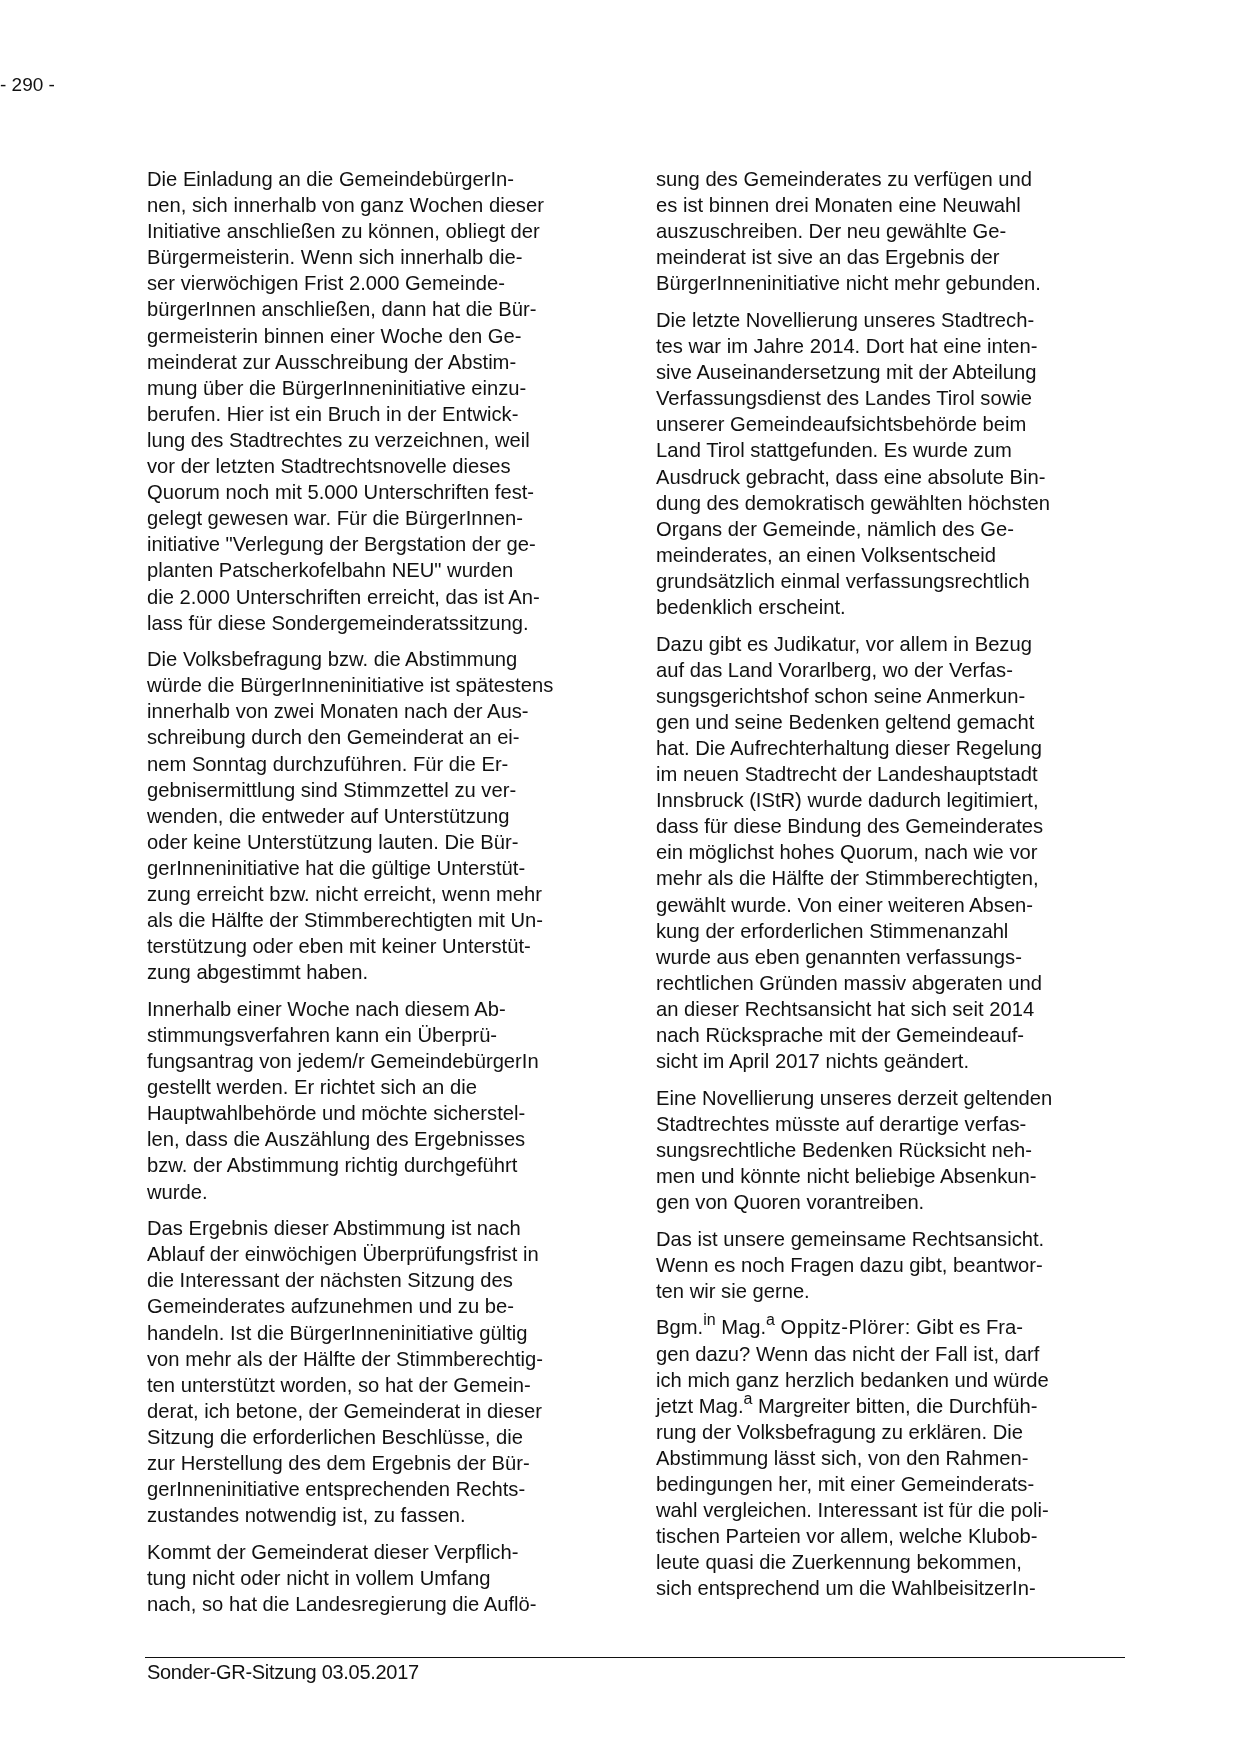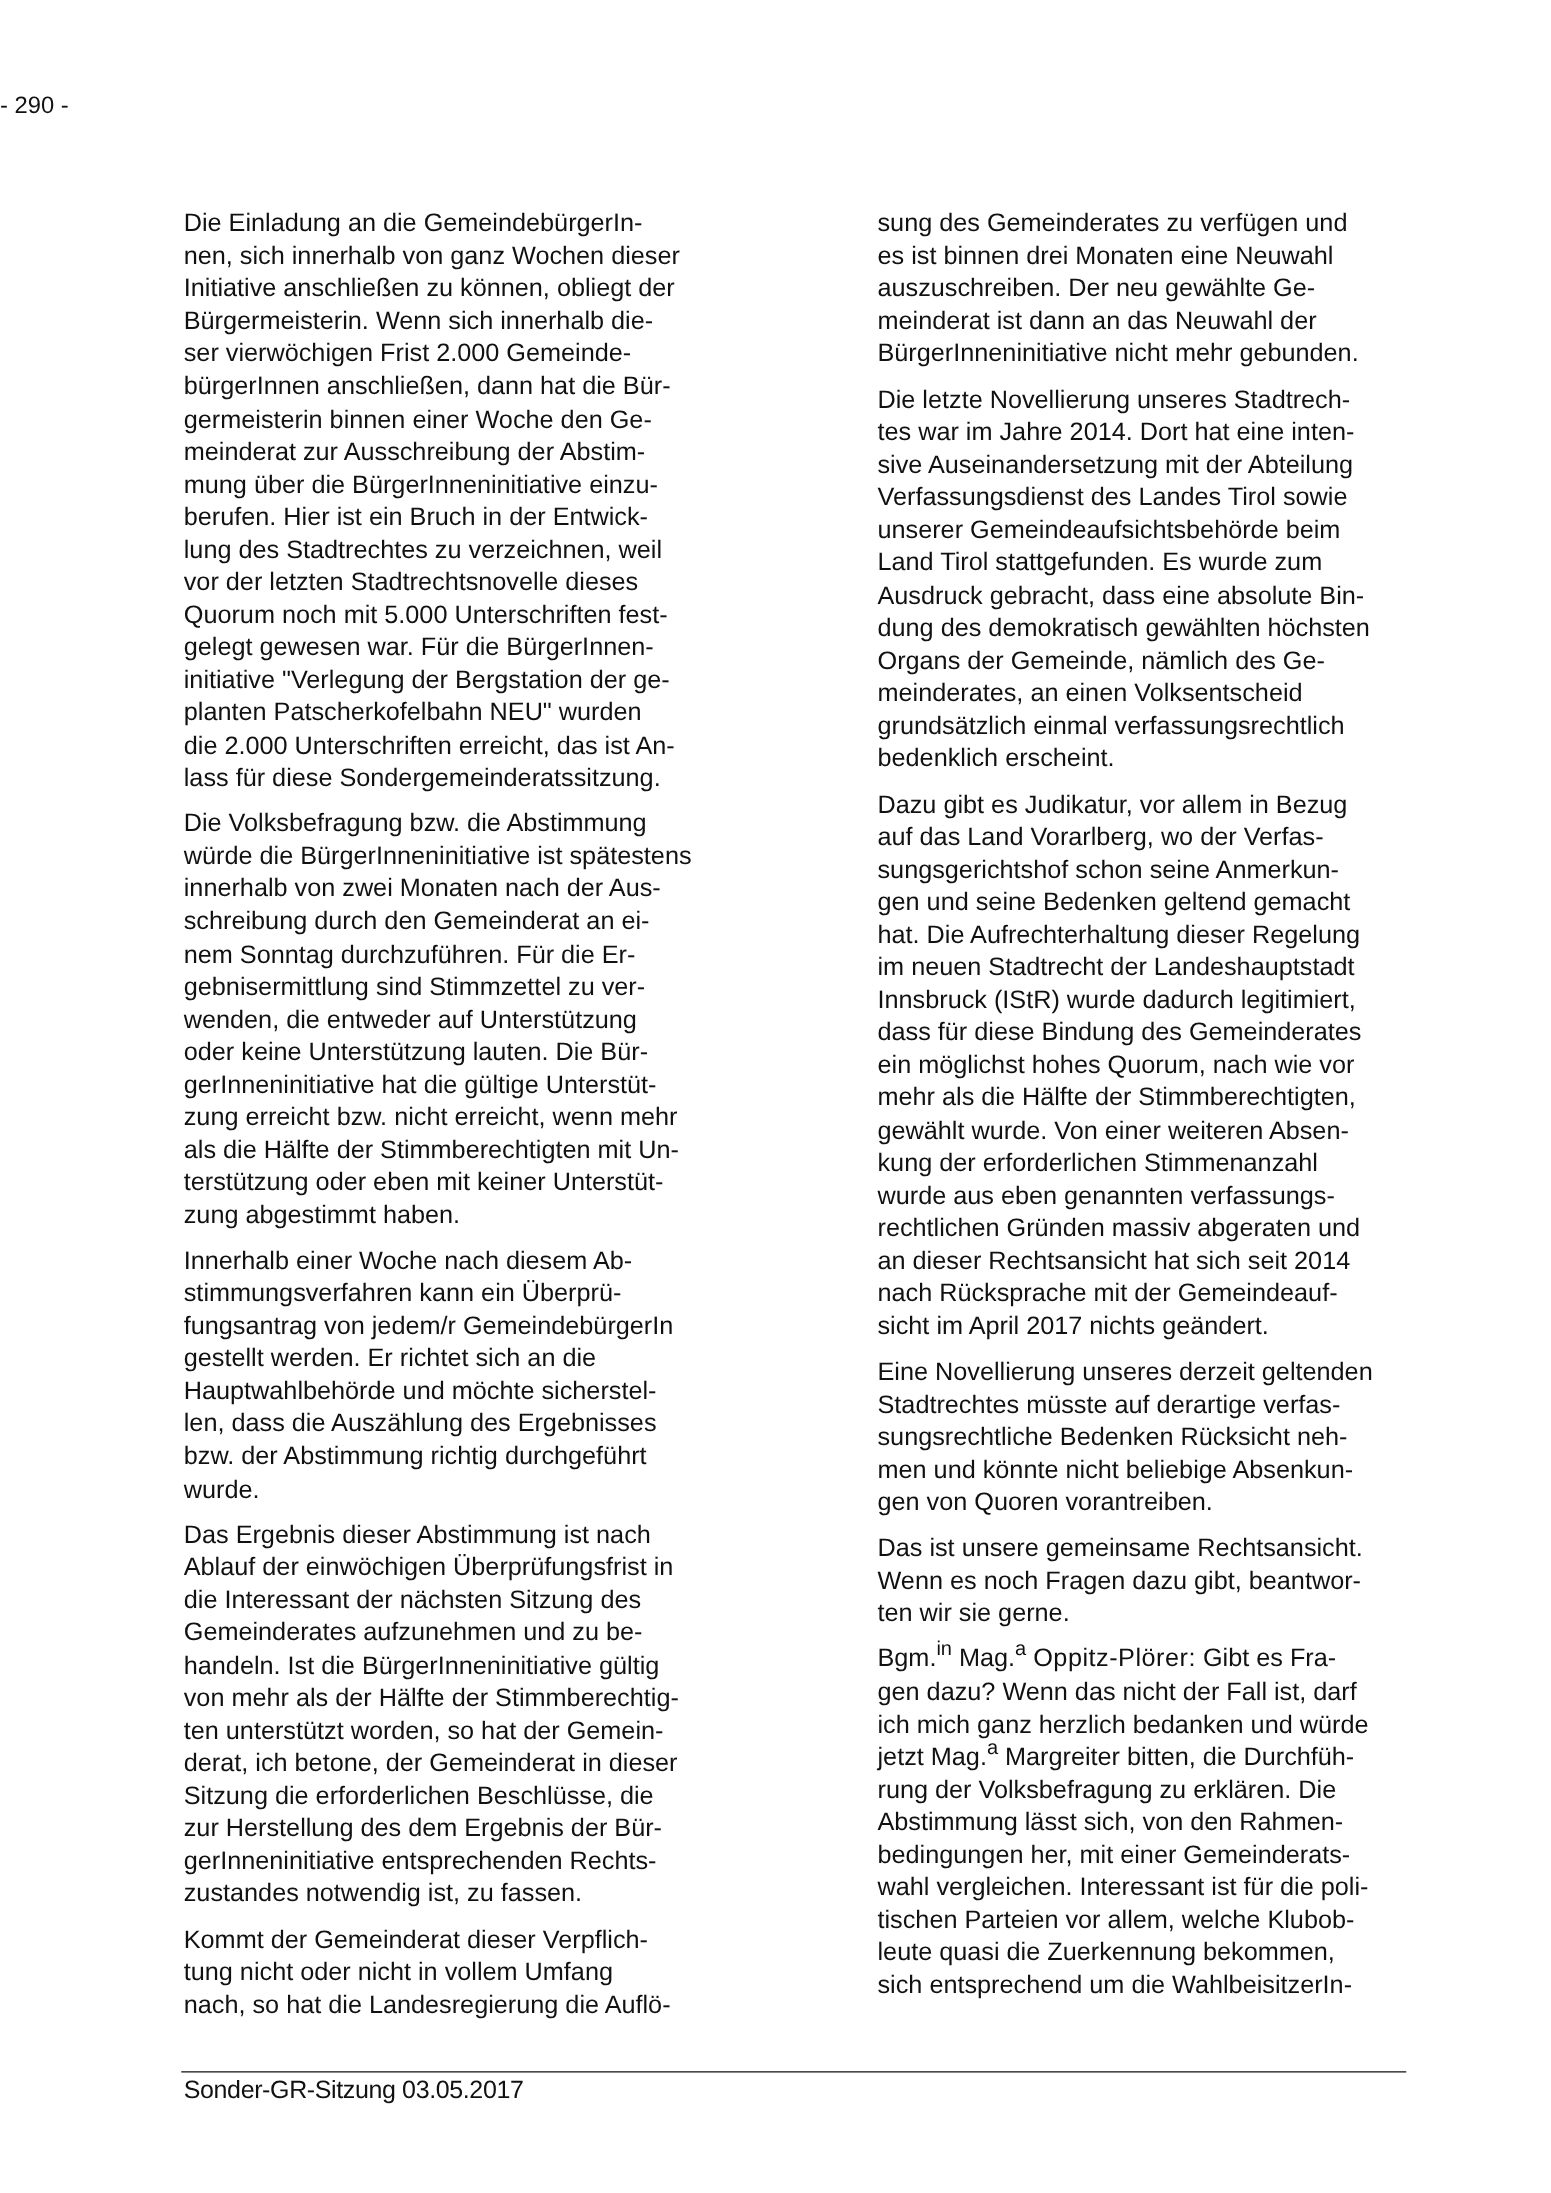--- a/index.html
+++ b/index.html
@@ -27,21 +27,21 @@
     .column {
       position: absolute;
       top: 146px;
       width: 470px;
       font-size: 20.2px;
       line-height: 26.1px;
       white-space: nowrap;
       margin-top: 20px;
     }
     .col-left { left: 147px; }
-    .col-right { left: 702px; }
+    .col-right { left: 656px; }
     .para {
       margin: 0 0 10.5px 0;
     }
     .line {
       display: block;
       height: 26.1px;
     }
     .speaker {
       letter-spacing: 0.4px;
     }
@@ -137,21 +137,21 @@
       <span class="line">tung nicht oder nicht in vollem Umfang</span>
       <span class="line">nach, so hat die Landesregierung die Auflö-</span>
     </div>
 </div>
 
 <div class="column col-right">
   <div class="para">
       <span class="line">sung des Gemeinderates zu verfügen und</span>
       <span class="line">es ist binnen drei Monaten eine Neuwahl</span>
       <span class="line">auszuschreiben. Der neu gewählte Ge-</span>
-      <span class="line">meinderat ist dann an das Neuwahl der</span>
+      <span class="line">meinderat ist sive an das Ergebnis der</span>
       <span class="line">BürgerInneninitiative nicht mehr gebunden.</span>
     </div>
   <div class="para">
       <span class="line">Die letzte Novellierung unseres Stadtrech-</span>
       <span class="line">tes war im Jahre 2014. Dort hat eine inten-</span>
       <span class="line">sive Auseinandersetzung mit der Abteilung</span>
       <span class="line">Verfassungsdienst des Landes Tirol sowie</span>
       <span class="line">unserer Gemeindeaufsichtsbehörde beim</span>
       <span class="line">Land Tirol stattgefunden. Es wurde zum</span>
       <span class="line">Ausdruck gebracht, dass eine absolute Bin-</span>

